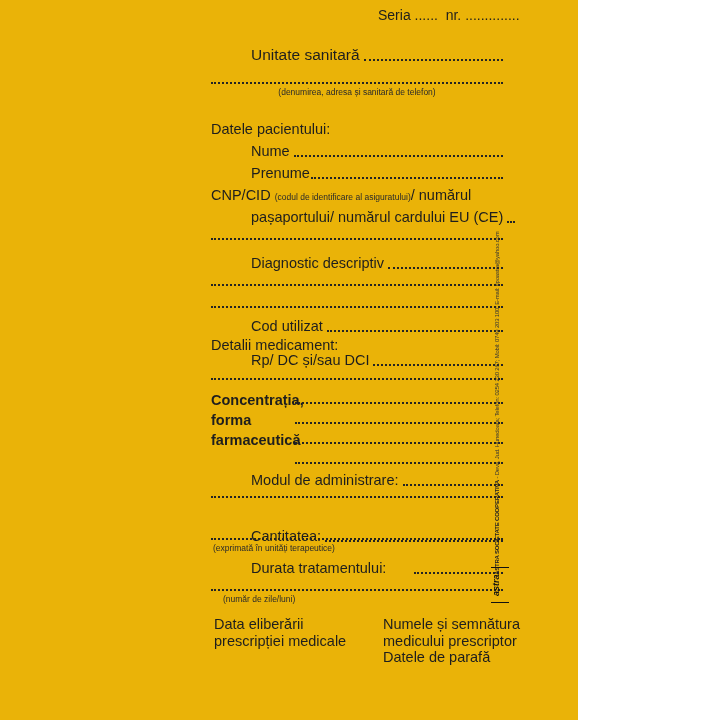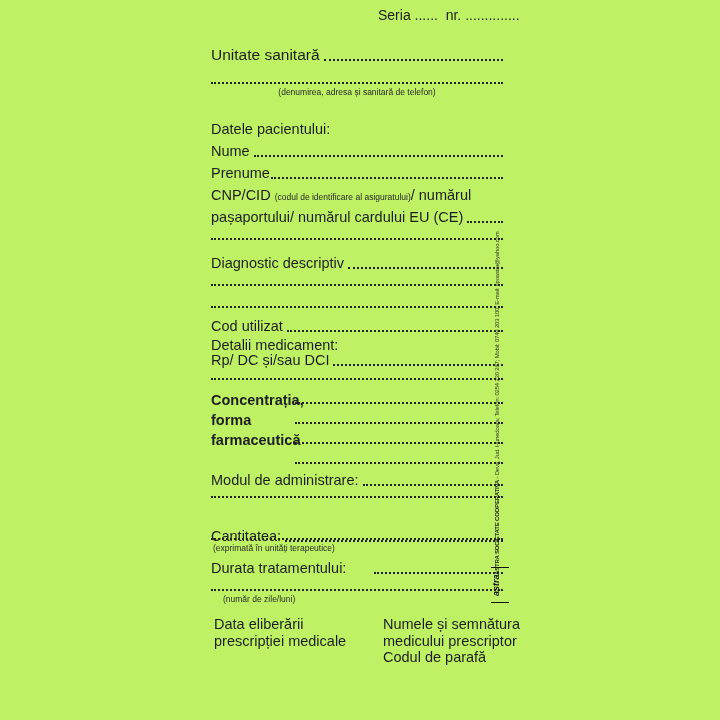--- a/index.html
+++ b/index.html
@@ -1,29 +1,29 @@
 <!DOCTYPE html>
 <html><head>
 <meta charset="utf-8">
 <style>
   html,body { margin:0; padding:0; }
   body {
     width:720px; height:720px; background:#ffffff;
     font-family:"Liberation Sans", sans-serif;
     color:#1e1e1e;
   }
-  .page { position:relative; width:720px; height:720px; overflow:hidden; background:#bef264; }
+  .page { position:relative; width:578px; height:720px; overflow:hidden; background:#eab308; }
   .content { position:absolute; left:211px; top:0; width:292px; height:720px; }
   .abs { position:absolute; left:0; right:0; }
 
   .t14 { font-size:14.5px; line-height:1.15; }
   .t15 { font-size:15.5px; line-height:1.15; }
   .small { font-size:8.5px; color:#2a2a2a; }
 
-  .row { display:flex; align-items:flex-end; }
+  .row { display:flex; align-items:flex-end;margin-left:40px; }
   .lbl { white-space:nowrap; }
   .leader {
     flex:1 1 auto;
     border-bottom:2px dotted #242424;
     margin:0 0 3px 4px;
     min-width:8px;
   }
   .leader.tight { margin-left:1px; }
   .dotline { border-bottom:2px dotted #242424; height:0; }
 
@@ -159,21 +159,21 @@
     <div class="abs small" style="top:594px; left:12px;">(număr de zile/luni)</div>
 
     <div class="footer-col" style="left:3px; top:616px;">
       <div>Data eliberării</div>
       <div>prescripției medicale</div>
     </div>
 
     <div class="footer-col" style="left:172px; top:616px;">
       <div>Numele și semnătura</div>
       <div>medicului prescriptor</div>
-      <div>Codul de parafă</div>
+      <div>Datele de parafă</div>
     </div>
 
   </div>
 
   <div class="publisher">
     <b>ASTRA SOCIETATE COOPERATIVA</b><span> - Deva, Jud. Hunedoara; Telefon: 0254 230 267; Mobil: 0749 203 100; E-mail: tipoastra@yahoo.com</span>
   </div>
 
   <div class="astra-logo">astra</div>
 

